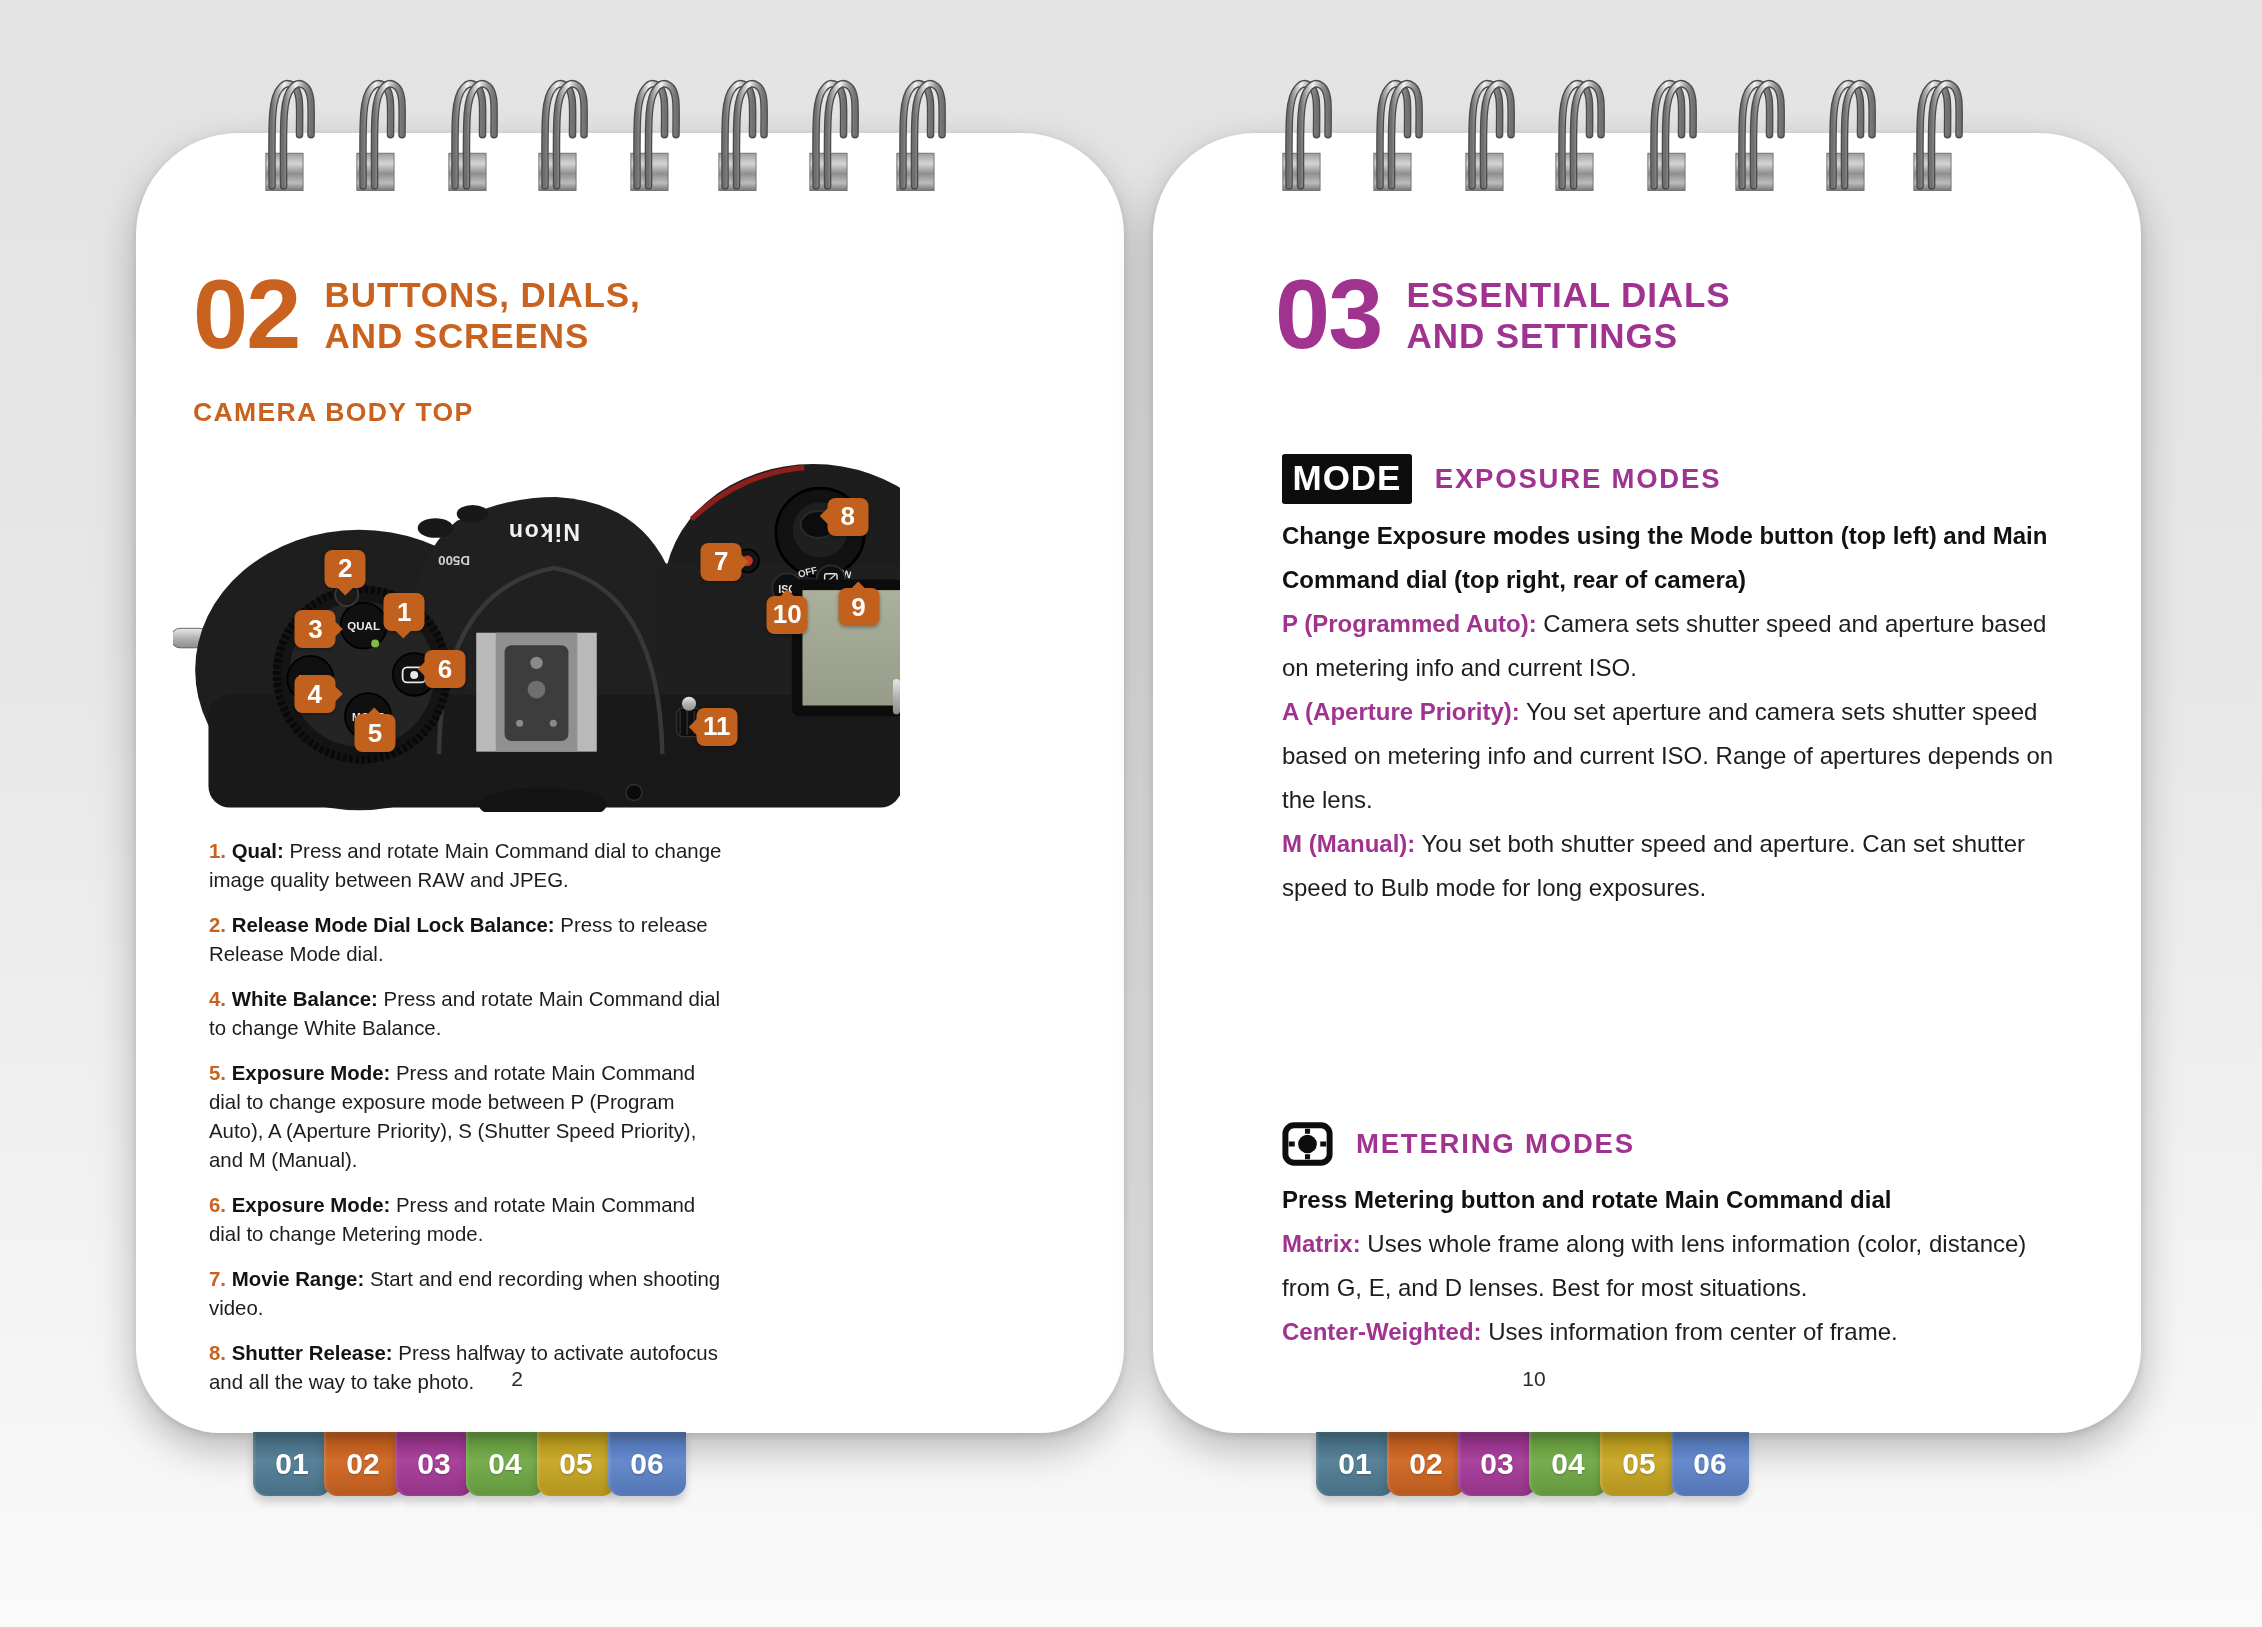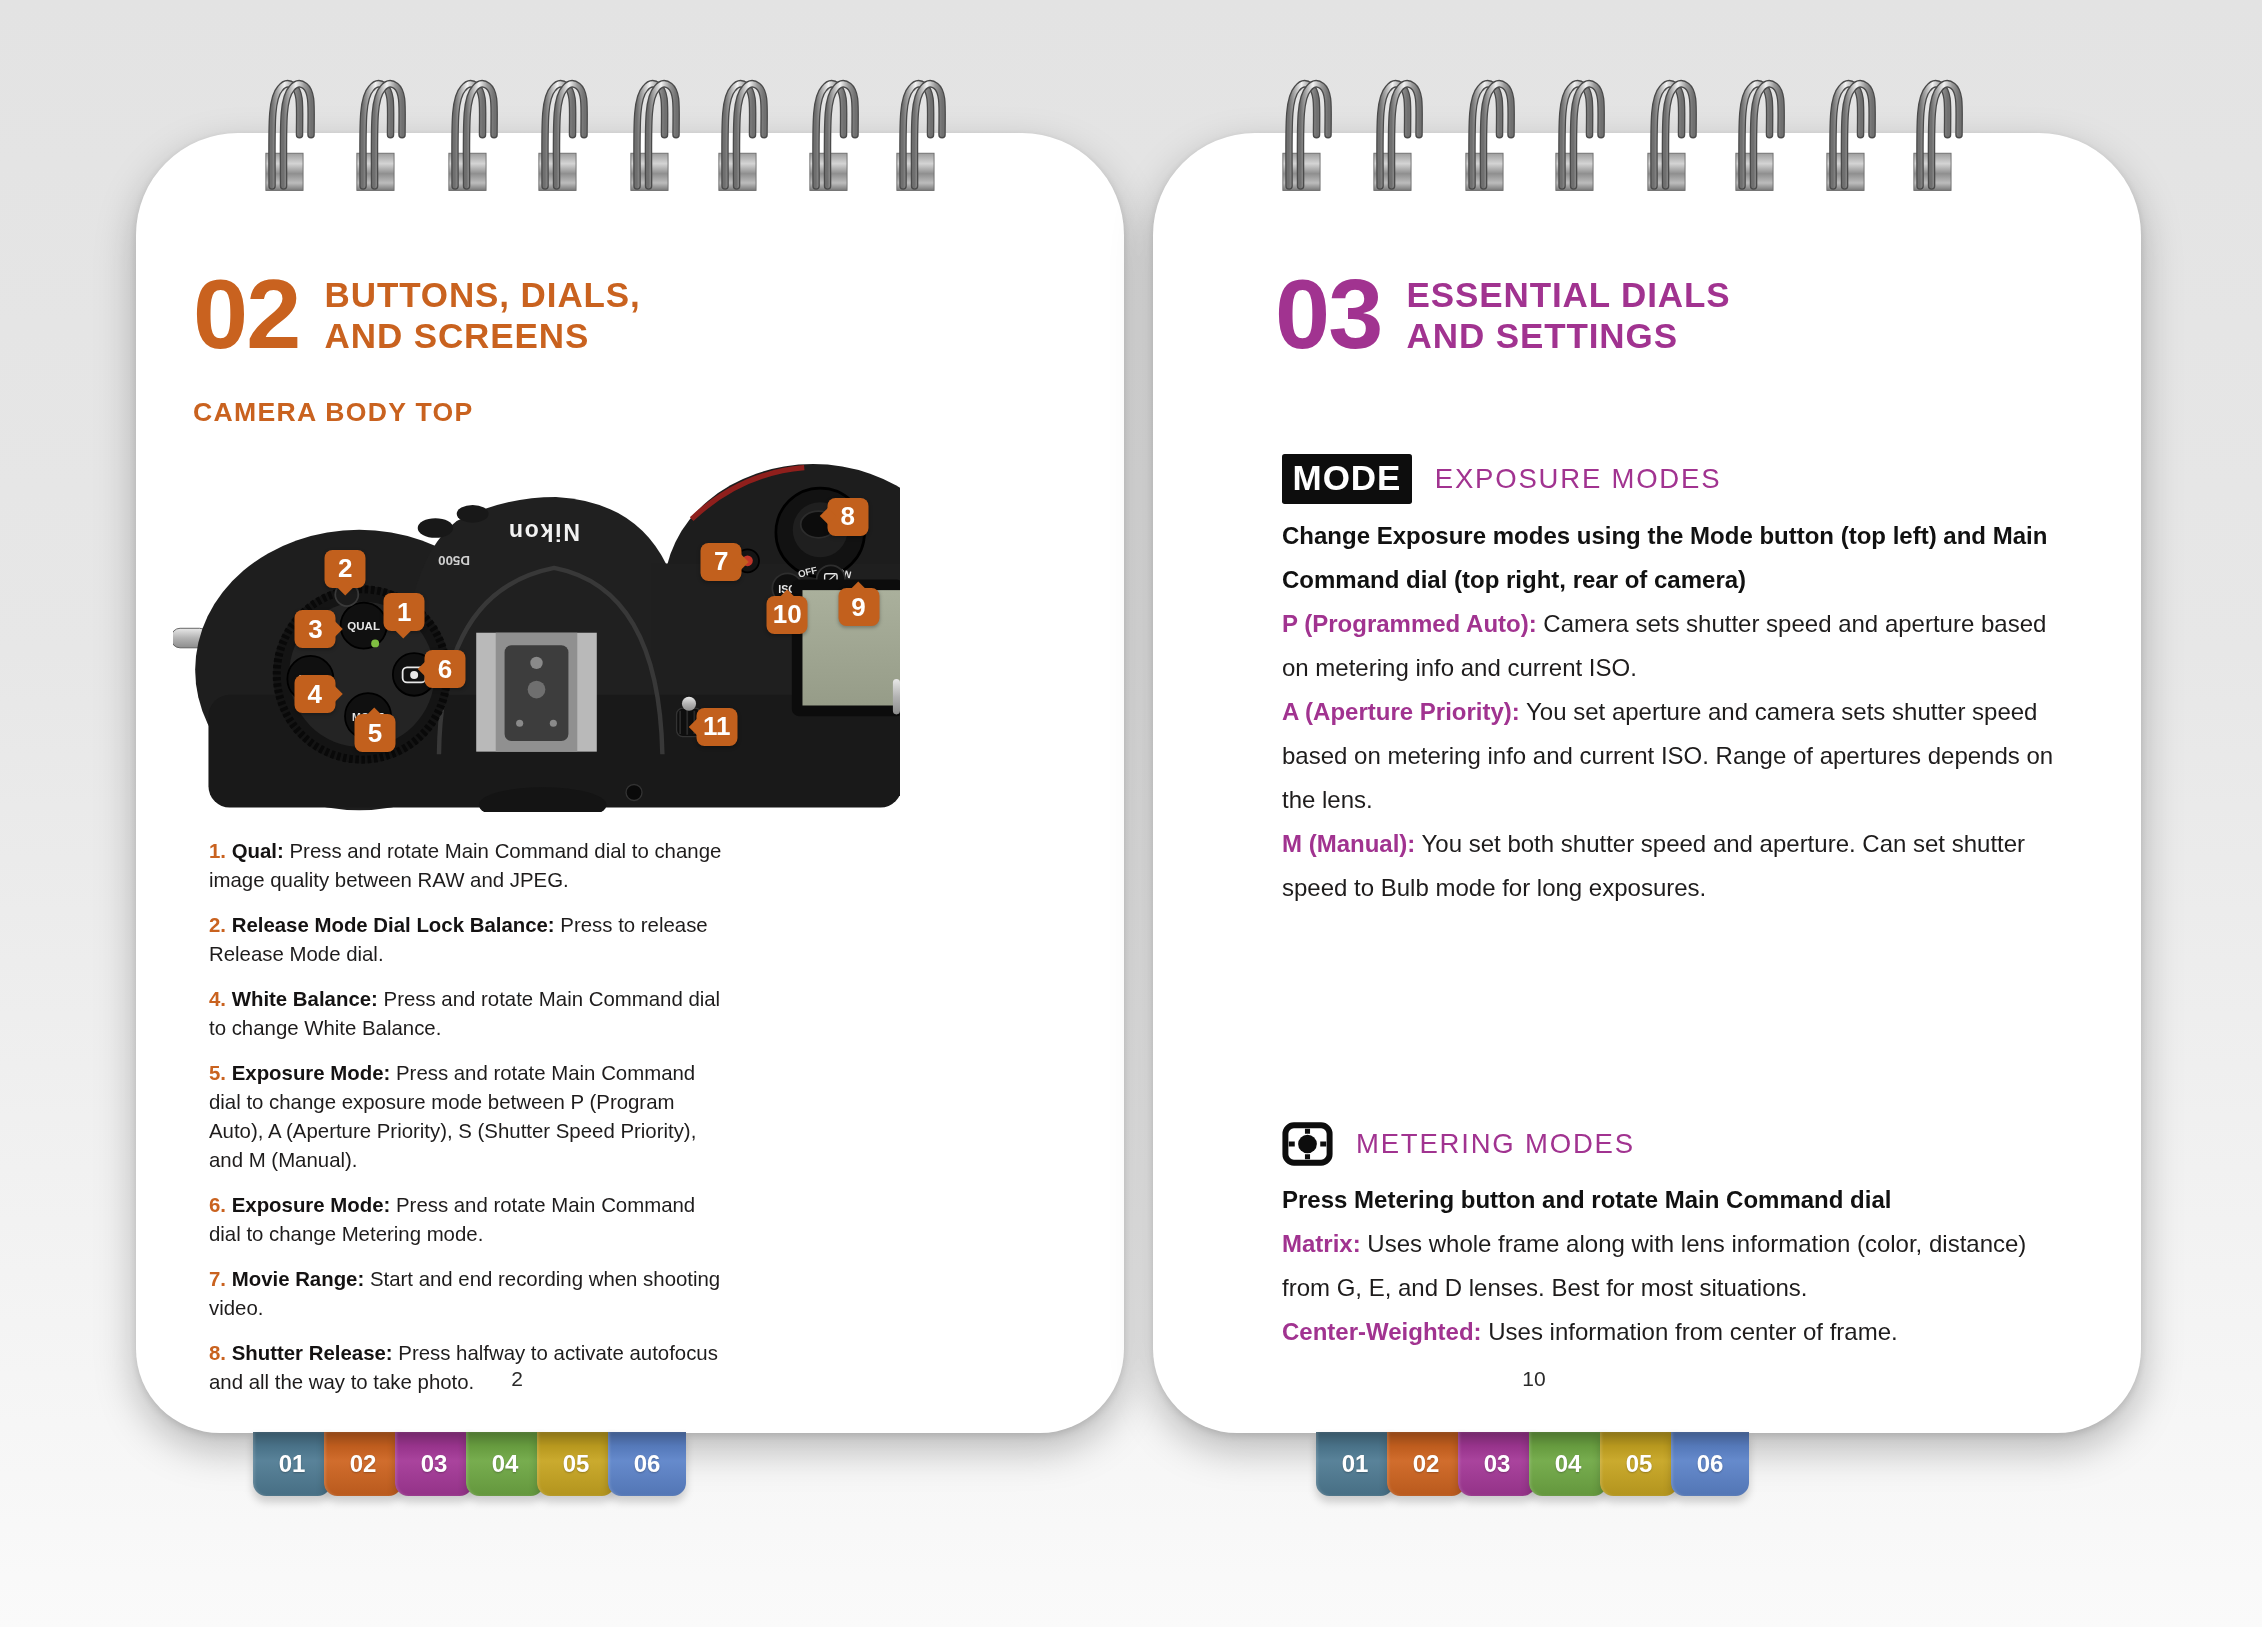--- a/index.html
+++ b/index.html
@@ -47,38 +47,38 @@
   .list .n{color:#C9621F;font-weight:700;}
   .list b{font-weight:700;color:#141212;}
 
   
   .rp-sec{position:absolute;left:129px;width:778px;color:#1e1c1c;}
   #exposure-section{top:321px;}
   #metering-section{top:988px;}
   .sec-head{display:flex;align-items:center;gap:23px;margin:0 0 10.6px 0;}
   .mode-badge{background:#0d0d0d;color:#fff;font-size:35px;font-weight:700;letter-spacing:0.9px;
     padding:3.5px 10.6px 6.2px 10.6px;border-radius:2.7px;}
-  .sec-heading{font-size:27.5px;font-weight:400;letter-spacing:1.8px;color:#A13390;}
+  .sec-heading{font-size:27.5px;font-weight:700;letter-spacing:1.8px;color:#A13390;}
   .rp-body{font-size:24px;line-height:44px;}
   .rp-body p{margin:0;}
   .rp-intro{font-weight:700;color:#111;}
   .lead{color:#A13390;font-weight:700;}
   .meter-icon{width:51px;height:46px;flex:0 0 auto;}
 
   
   .pagenum{position:absolute;left:106px;width:550px;top:1234px;text-align:center;
     font-size:21px;color:#2a2a2a;}
 
   
   .tabs{position:absolute;bottom:-63px;display:flex;height:64px;}
   #page-left .tabs{left:117px;}
   #page-right .tabs{left:163px;}
   .tab{width:78px;height:64px;margin-left:-7px;border-radius:0 0 13.3px 13.3px;
     display:flex;align-items:center;justify-content:center;
-    color:#fff;font-size:24px;font-weight:700;
+    color:#fff;font-size:30px;font-weight:700;
     background-image:linear-gradient(180deg,rgba(0,0,0,.30) 0%,rgba(0,0,0,.08) 22%,rgba(255,255,255,.06) 45%,rgba(0,0,0,.10) 100%);
     box-shadow:inset 1.8px 0 2.7px rgba(255,255,255,.15), 0 5.3px 8.9px rgba(0,0,0,.18);
     text-shadow:0 0.9px 1.8px rgba(0,0,0,.25);}
   .tab:first-child{margin-left:0;}
   .tab:nth-child(1){z-index:1}.tab:nth-child(2){z-index:2}.tab:nth-child(3){z-index:3}
   .tab:nth-child(4){z-index:4}.tab:nth-child(5){z-index:5}.tab:nth-child(6){z-index:6}
 </style>
 </head>
 <body>
 

